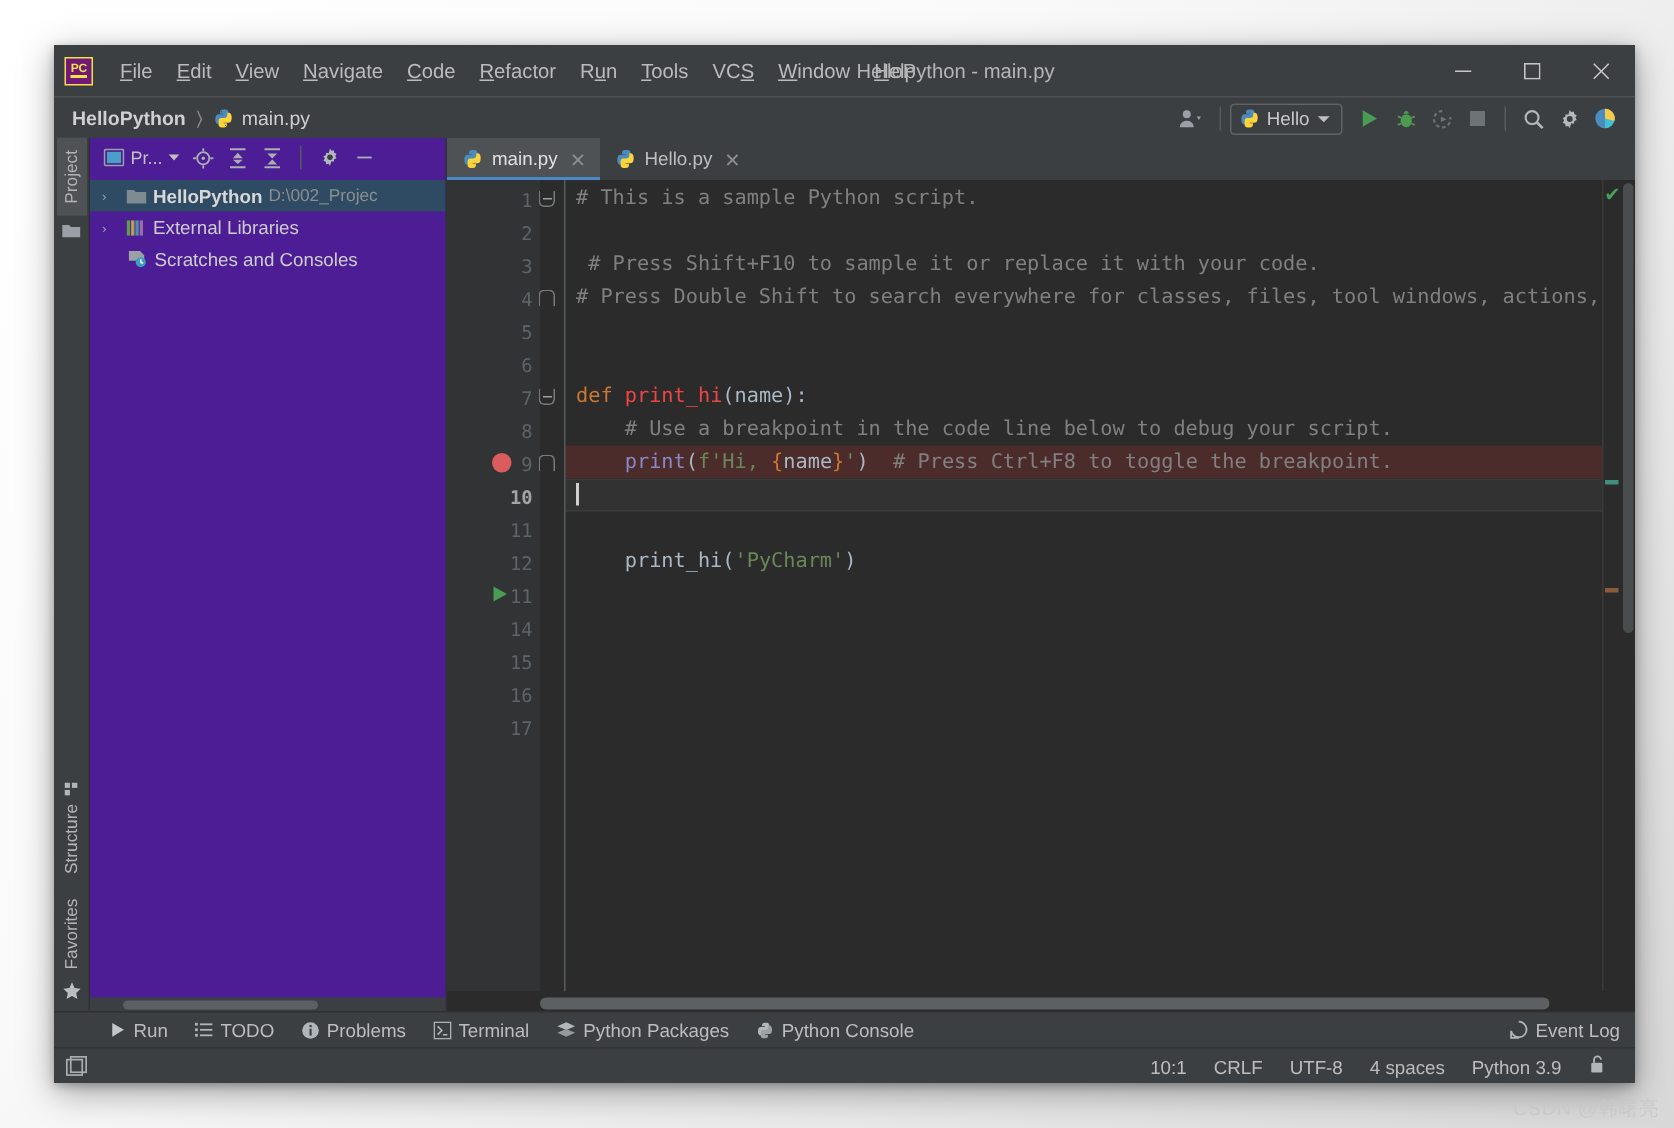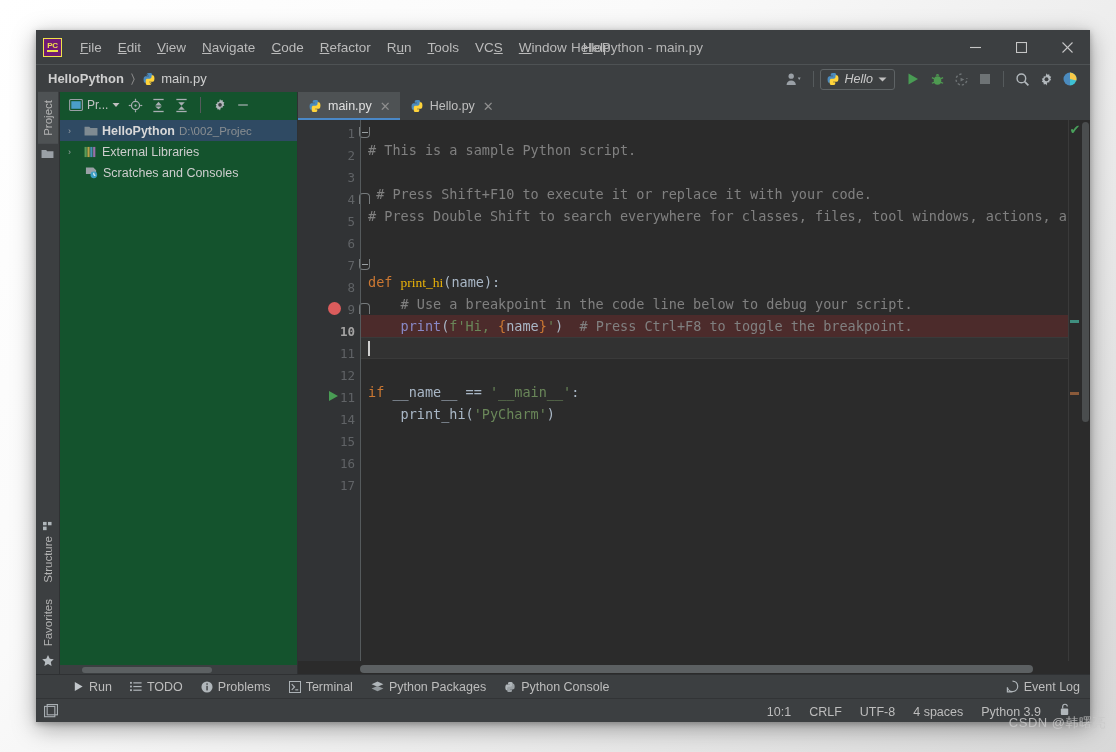--- a/index.html
+++ b/index.html
@@ -133,21 +133,21 @@
   .run-config {
     height: 21px;
     border: 1px solid #5e6365;
     border-radius: 3px;
     display: flex;
     align-items: center;
     gap: 5px;
     padding: 0 7px 0 5px;
     margin-right: 6px;
   }
-  .run-config .lbl { color: #c9c9c9; font-size: 12.5px; font-style: italic; }
+  .run-config .lbl { color: #c9c9c9; font-size: 12.5px; }
 
   
   .body-row { flex: 1 1 auto; display: flex; min-height: 0; }
 
   
   .left-rail {
     width: 24px;
     background: #3c3f41;
     border-right: 1px solid #2f3133;
     display: flex;
@@ -167,21 +167,21 @@
     gap: 5px;
     white-space: nowrap;
   }
   .rail-tab.active { background: #4e5254; }
   .rail-bottom { position: absolute; bottom: 0; left: 0; width: 24px;
                  display: flex; flex-direction: column; align-items: center; }
 
   
   .project-panel {
     width: 238px;
-    background: #14532d;
+    background: #4c1d95;
     display: flex;
     flex-direction: column;
     flex: 0 0 auto;
     border-right: 1px solid #2f3133;
     min-height: 0;
   }
   .pp-toolbar {
     height: 26px;
     display: flex;
     align-items: center;
@@ -293,42 +293,42 @@
     display: flex; align-items: center; justify-content: center;
   }
   .fold::before {
     content: ""; width: 6px; height: 1px; background: #9aa0a3;
   }
   .fold.open { border-radius: 0 0 4px 4px; border-top: none; }
   .fold.closebot { border-radius: 4px 4px 0 0; border-bottom: none; }
   .fold.closebot::before { display: none; }
 
   .code-col { flex: 1 1 auto; position: relative; min-width: 0; overflow: hidden;
-              padding-top: 19px; }
+              padding-top: 1px; margin-left: 16px; }
   .fold-rail {
     position: absolute; left: 0; top: 0; bottom: 0; width: 1px;
     background: #555a5c;
   }
   .cline {
     height: 22px;
     line-height: 22px;
     font-family: "DejaVu Sans Mono", monospace;
     font-size: 13.5px;
     white-space: pre;
     padding-left: 8px;
     color: #a9b7c6;
   }
   .cline.bp { background: #4c2b2b; }
   .cline.cur {
     background: #323232;
     box-shadow: inset 0 1px 0 #3a3a3a, inset 0 -1px 0 #3a3a3a;
   }
   .cm { color: #808080; }
   .kw { color: #cc7832; }
-  .fn { color: #eab308; font-family: Liberation Serif, serif; }
+  .fn { color: #ef4444; }
   .pm { color: #a9b7c6; }
   .str { color: #6a8759; }
   .brc { color: #cc7832; }
   .bi  { color: #8888c6; }
   .lnk { color: #6a8759; text-decoration: underline; }
   .cursor-bar {
     display: inline-block; width: 1.5px; height: 15px;
     background: #d0d0d0; vertical-align: -3px;
   }
 
@@ -393,21 +393,21 @@
   .sb-right {
     position: absolute; right: 10px;
     display: flex; align-items: flex-end; gap: 0;
     color: #bdbdbd; font-size: 12.5px;
   }
   .sb-item { padding: 2px 9px; white-space: nowrap; }
 
   
   .watermark {
     position: absolute;
-    right: 10px; bottom: 20px;
+    right: 10px; bottom: 4px;
     color: #c8c8c8;
     font-size: 13px;
     letter-spacing: 0.5px;
     opacity: 0.85;
     pointer-events: none;
     z-index: 50;
   }
 </style>
 </head>
 <body>
@@ -737,30 +737,29 @@
               <span>16</span>
             </div>
             <div class="gline">
               <span>17</span>
             </div>
           </div>
         <div class="code-col" id="code-col">
           <div class="fold-rail"></div>
         <div class="cline"><span class="cm"># This is a sample Python script.</span></div>
             <div class="cline"></div>
-            <div class="cline"><span class="cm"> # Press Shift+F10 to execute it or replace it with your code.</span></div>
+            <div class="cline"><span class="cm"> # Press Shift+F10 to sample it or replace it with your code.</span></div>
             <div class="cline"><span class="cm"># Press Double Shift to search everywhere for classes, files, tool windows, actions, and setti</span></div>
             <div class="cline"></div>
             <div class="cline"></div>
             <div class="cline"><span class="kw">def</span><span class="pm"> </span><span class="fn">print_hi</span><span class="pm">(name):</span></div>
             <div class="cline"><span class="cm">    # Use a breakpoint in the code line below to debug your script.</span></div>
             <div class="cline bp"><span class="pm">    </span><span class="bi">print</span><span class="pm">(</span><span class="str">f'Hi, </span><span class="brc">{</span><span class="pm">name</span><span class="brc">}</span><span class="str">'</span><span class="pm">)  </span><span class="cm"># Press Ctrl+F8 to toggle the breakpoint.</span></div>
             <div class="cline cur"><span class="cursor-bar"></span></div>
             <div class="cline"></div>
-            <div class="cline"><span class="kw">if</span><span class="pm"> __name__ == </span><span class="str">'__main__'</span><span class="pm">:</span></div>
             <div class="cline"><span class="pm">    print_hi(</span><span class="str">'PyCharm'</span><span class="pm">)</span></div>
             <div class="cline"></div>
             <div class="cline"></div>
           </div>
         <div class="marker-gutter">
           <div class="inspect-ok">✔</div>
           <div class="mk" style="top:200px; background:#3f8f7f;"></div>
           <div class="mk" style="top:272px; background:#8a5a3a;"></div>
         </div>
         <div class="v-scroll">

